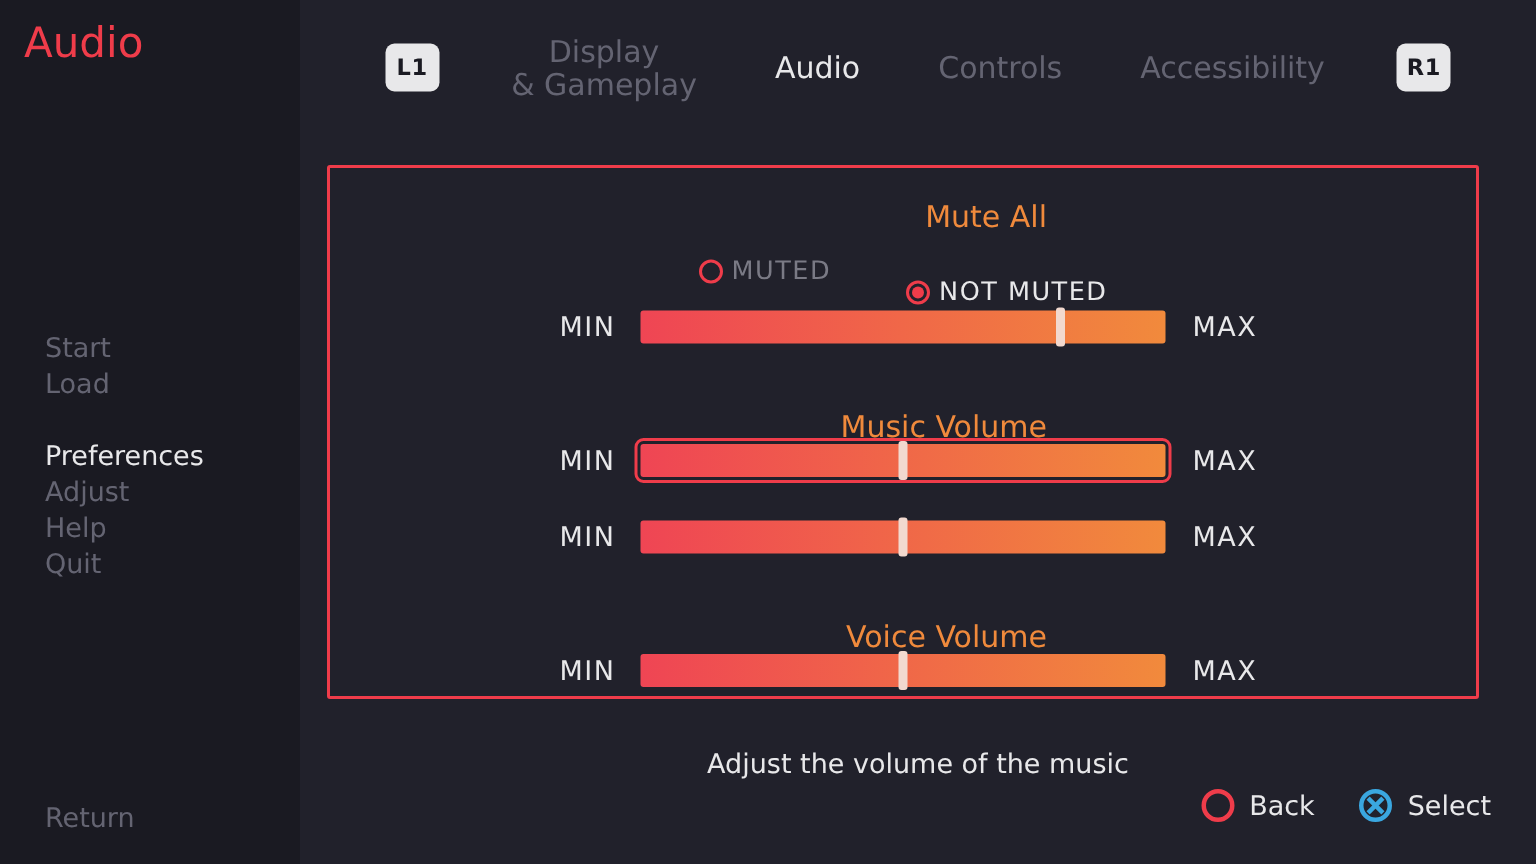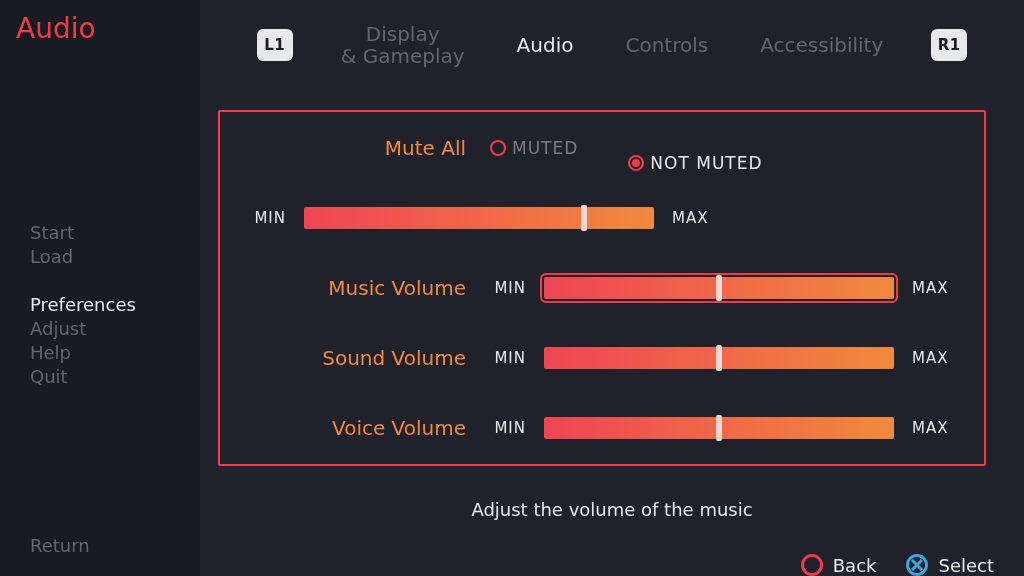--- a/index.html
+++ b/index.html
@@ -111,20 +111,21 @@
     height: 356px;
     padding: 20px 30px 10px 30px;
     display: flex;
     flex-direction: column;
     gap: 38px;
   }
   .row {
     display: flex;
     align-items: center;
     height: 32px;
+    flex-direction: column;
   }
   .row-label {
     width: 240px;
     text-align: right;
     color: var(--accent-orange);
     font-size: 20px;
     padding-right: 24px;
   }
   
   .mute-options {
@@ -153,25 +154,25 @@
     border-radius: 50%;
   }
   
   .slider-wrap {
     display: flex;
     align-items: center;
     gap: 18px;
     flex: 1;
   }
   .endcap {
-    font-size: 15px;
+    font-size: 18px;
     color: var(--text-white);
     letter-spacing: 1px;
     width: 36px;
-    text-align: right;
+    text-align: center;
   }
   .slider {
     position: relative;
     width: 350px;
     height: 22px;
     cursor: pointer;
   }
   .slider.highlight {
     outline: 2px solid var(--accent-red);
     outline-offset: 2px;
@@ -193,21 +194,21 @@
   }
   
   .hint {
     text-align: center;
     font-size: 18px;
     color: var(--text-white);
     margin-top: 33px;
   }
   .footer {
     position: absolute;
-    bottom: 0;
+    bottom: 28px;
     right: 30px;
     display: flex;
     align-items: center;
     gap: 30px;
     font-size: 18px;
   }
   .footer .fbtn {
     display: flex; align-items: center; gap: 10px;
     cursor: pointer;
   }
@@ -299,21 +300,20 @@
           <span class="endcap">MIN</span>
           <div class="slider highlight">
             <div class="slider-track"></div>
             <div class="slider-thumb" style="left: 172px;"></div>
           </div>
           <span class="endcap">MAX</span>
         </div>
       </div>
 
       <div class="row">
-        <div class="row-label">Sound Volume</div>
         <div class="slider-wrap">
           <span class="endcap">MIN</span>
           <div class="slider">
             <div class="slider-track"></div>
             <div class="slider-thumb" style="left: 172px;"></div>
           </div>
           <span class="endcap">MAX</span>
         </div>
       </div>
 

